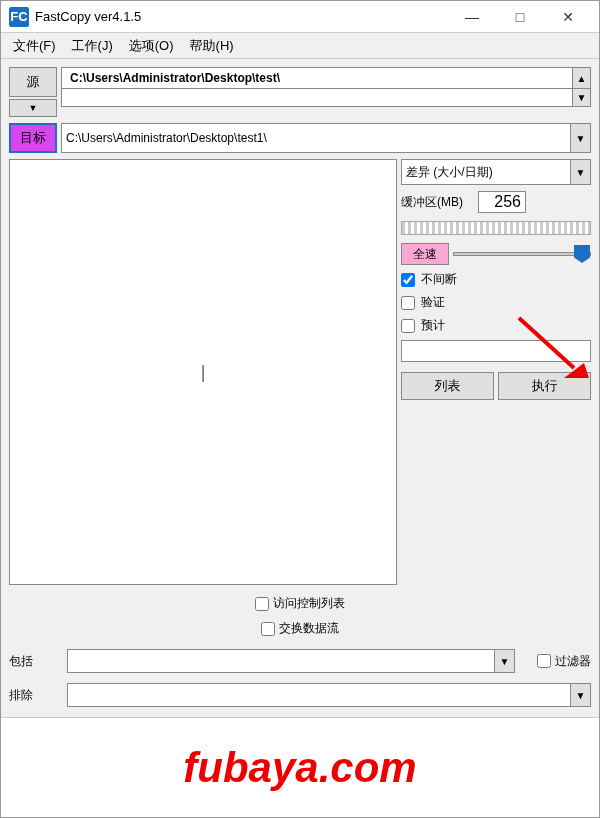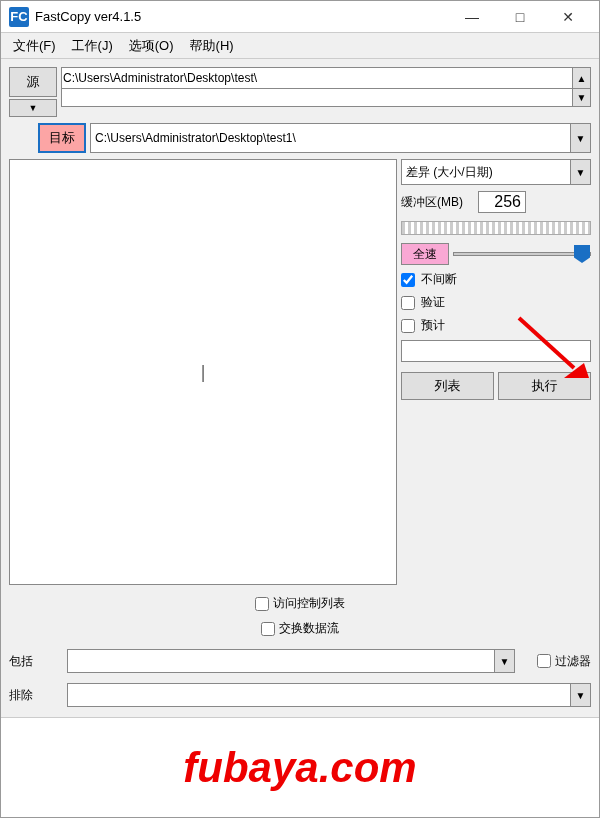--- a/index.html
+++ b/index.html
@@ -91,45 +91,45 @@
       min-width: 48px;
       height: 30px;
       background: #e0e0e0;
       border: 1px solid #888;
       cursor: pointer;
       font-size: 13px;
       color: #000;
       display: flex; align-items: center; justify-content: center;
     }
     .path-btn.target {
-      background: #fca5a5;
+      background: #d946ef;
       border: 2px solid #1a6fc4;
       color: #000;
       font-weight: normal;
-      margin-left: 29px;
     }
 
     .path-input-group {
       flex: 1;
       display: flex;
       flex-direction: column;
     }
     .path-input-top {
       display: flex;
       border: 1px solid #888;
       background: #fff;
       height: 22px;
     }
     .path-input-top input {
       flex: 1;
       border: none;
       outline: none;
       font-size: 12px;
-      padding: 0 1px;
+      padding: 0 8px;
       background: transparent;
+      font-weight: bold;
     }
     .path-scroll-btn {
       width: 18px;
       background: #e0e0e0;
       border-left: 1px solid #888;
       display: flex; align-items: center; justify-content: center;
       font-size: 10px;
       cursor: pointer;
     }
     .path-input-bottom {

